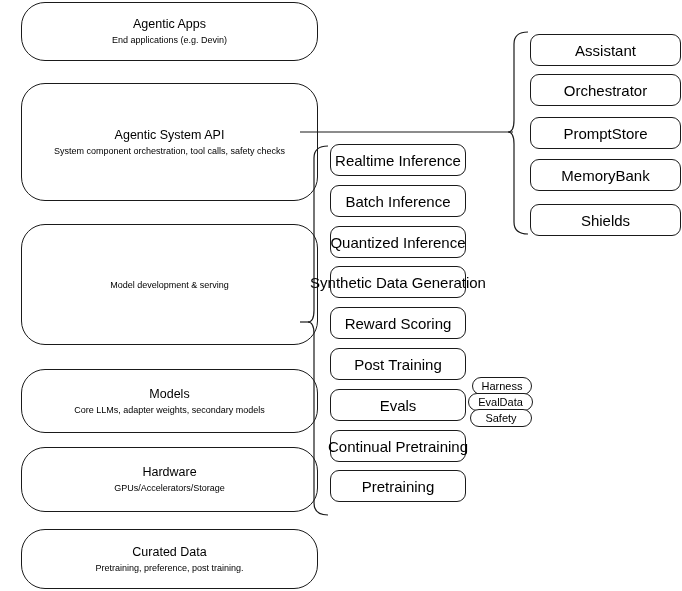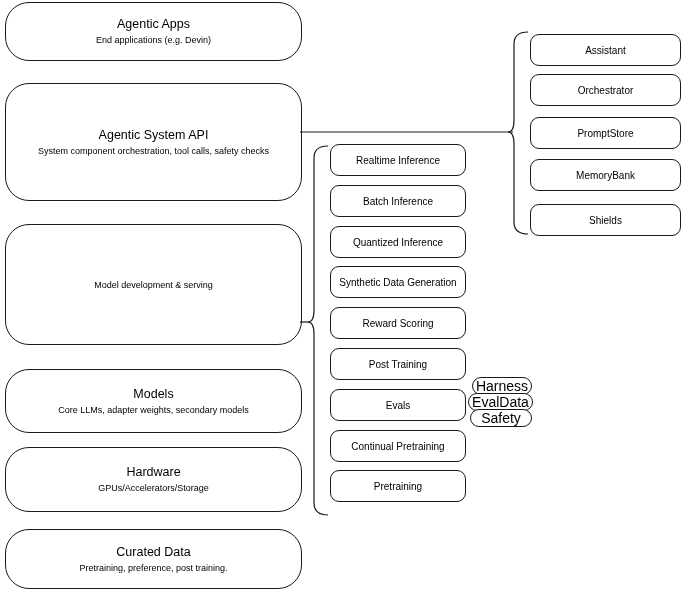--- a/index.html
+++ b/index.html
@@ -40,55 +40,55 @@
   }
   .rbox .sub {
     font-size: 9px;
     line-height: 13px;
     color: #000;
     margin-top: 2px;
     white-space: nowrap;
   }
 
   
-  .layer { left: 5px; width: 297px; border-radius: 24px; }
+  .layer { left: 21px; width: 297px; border-radius: 24px; }
 
   
   .capsule {
     position: absolute;
     height: 32px;
     border: 1.3px solid #1a1a1a;
     border-radius: 9px;
     background: #ffffff;
     display: flex;
     align-items: center;
     justify-content: center;
   }
   .capsule span {
-    font-size: 10px;
+    font-size: 15px;
     line-height: 15px;
     white-space: nowrap;
   }
   .mid-col { left: 330px; width: 136px; }
   .right-col { left: 530px; width: 151px; }
 
   
   .pill {
     position: absolute;
     height: 18px;
     border: 1.3px solid #1a1a1a;
     border-radius: 10px;
     background: #ffffff;
     display: flex;
     align-items: center;
     justify-content: center;
     z-index: 6;
   }
   .pill span {
-    font-size: 14px;
+    font-size: 11px;
     line-height: 13px;
     white-space: nowrap;
   }
 
   
   #wires {
     position: absolute;
     left: 0; top: 0;
     width: 682px; height: 591px;
     pointer-events: none;

